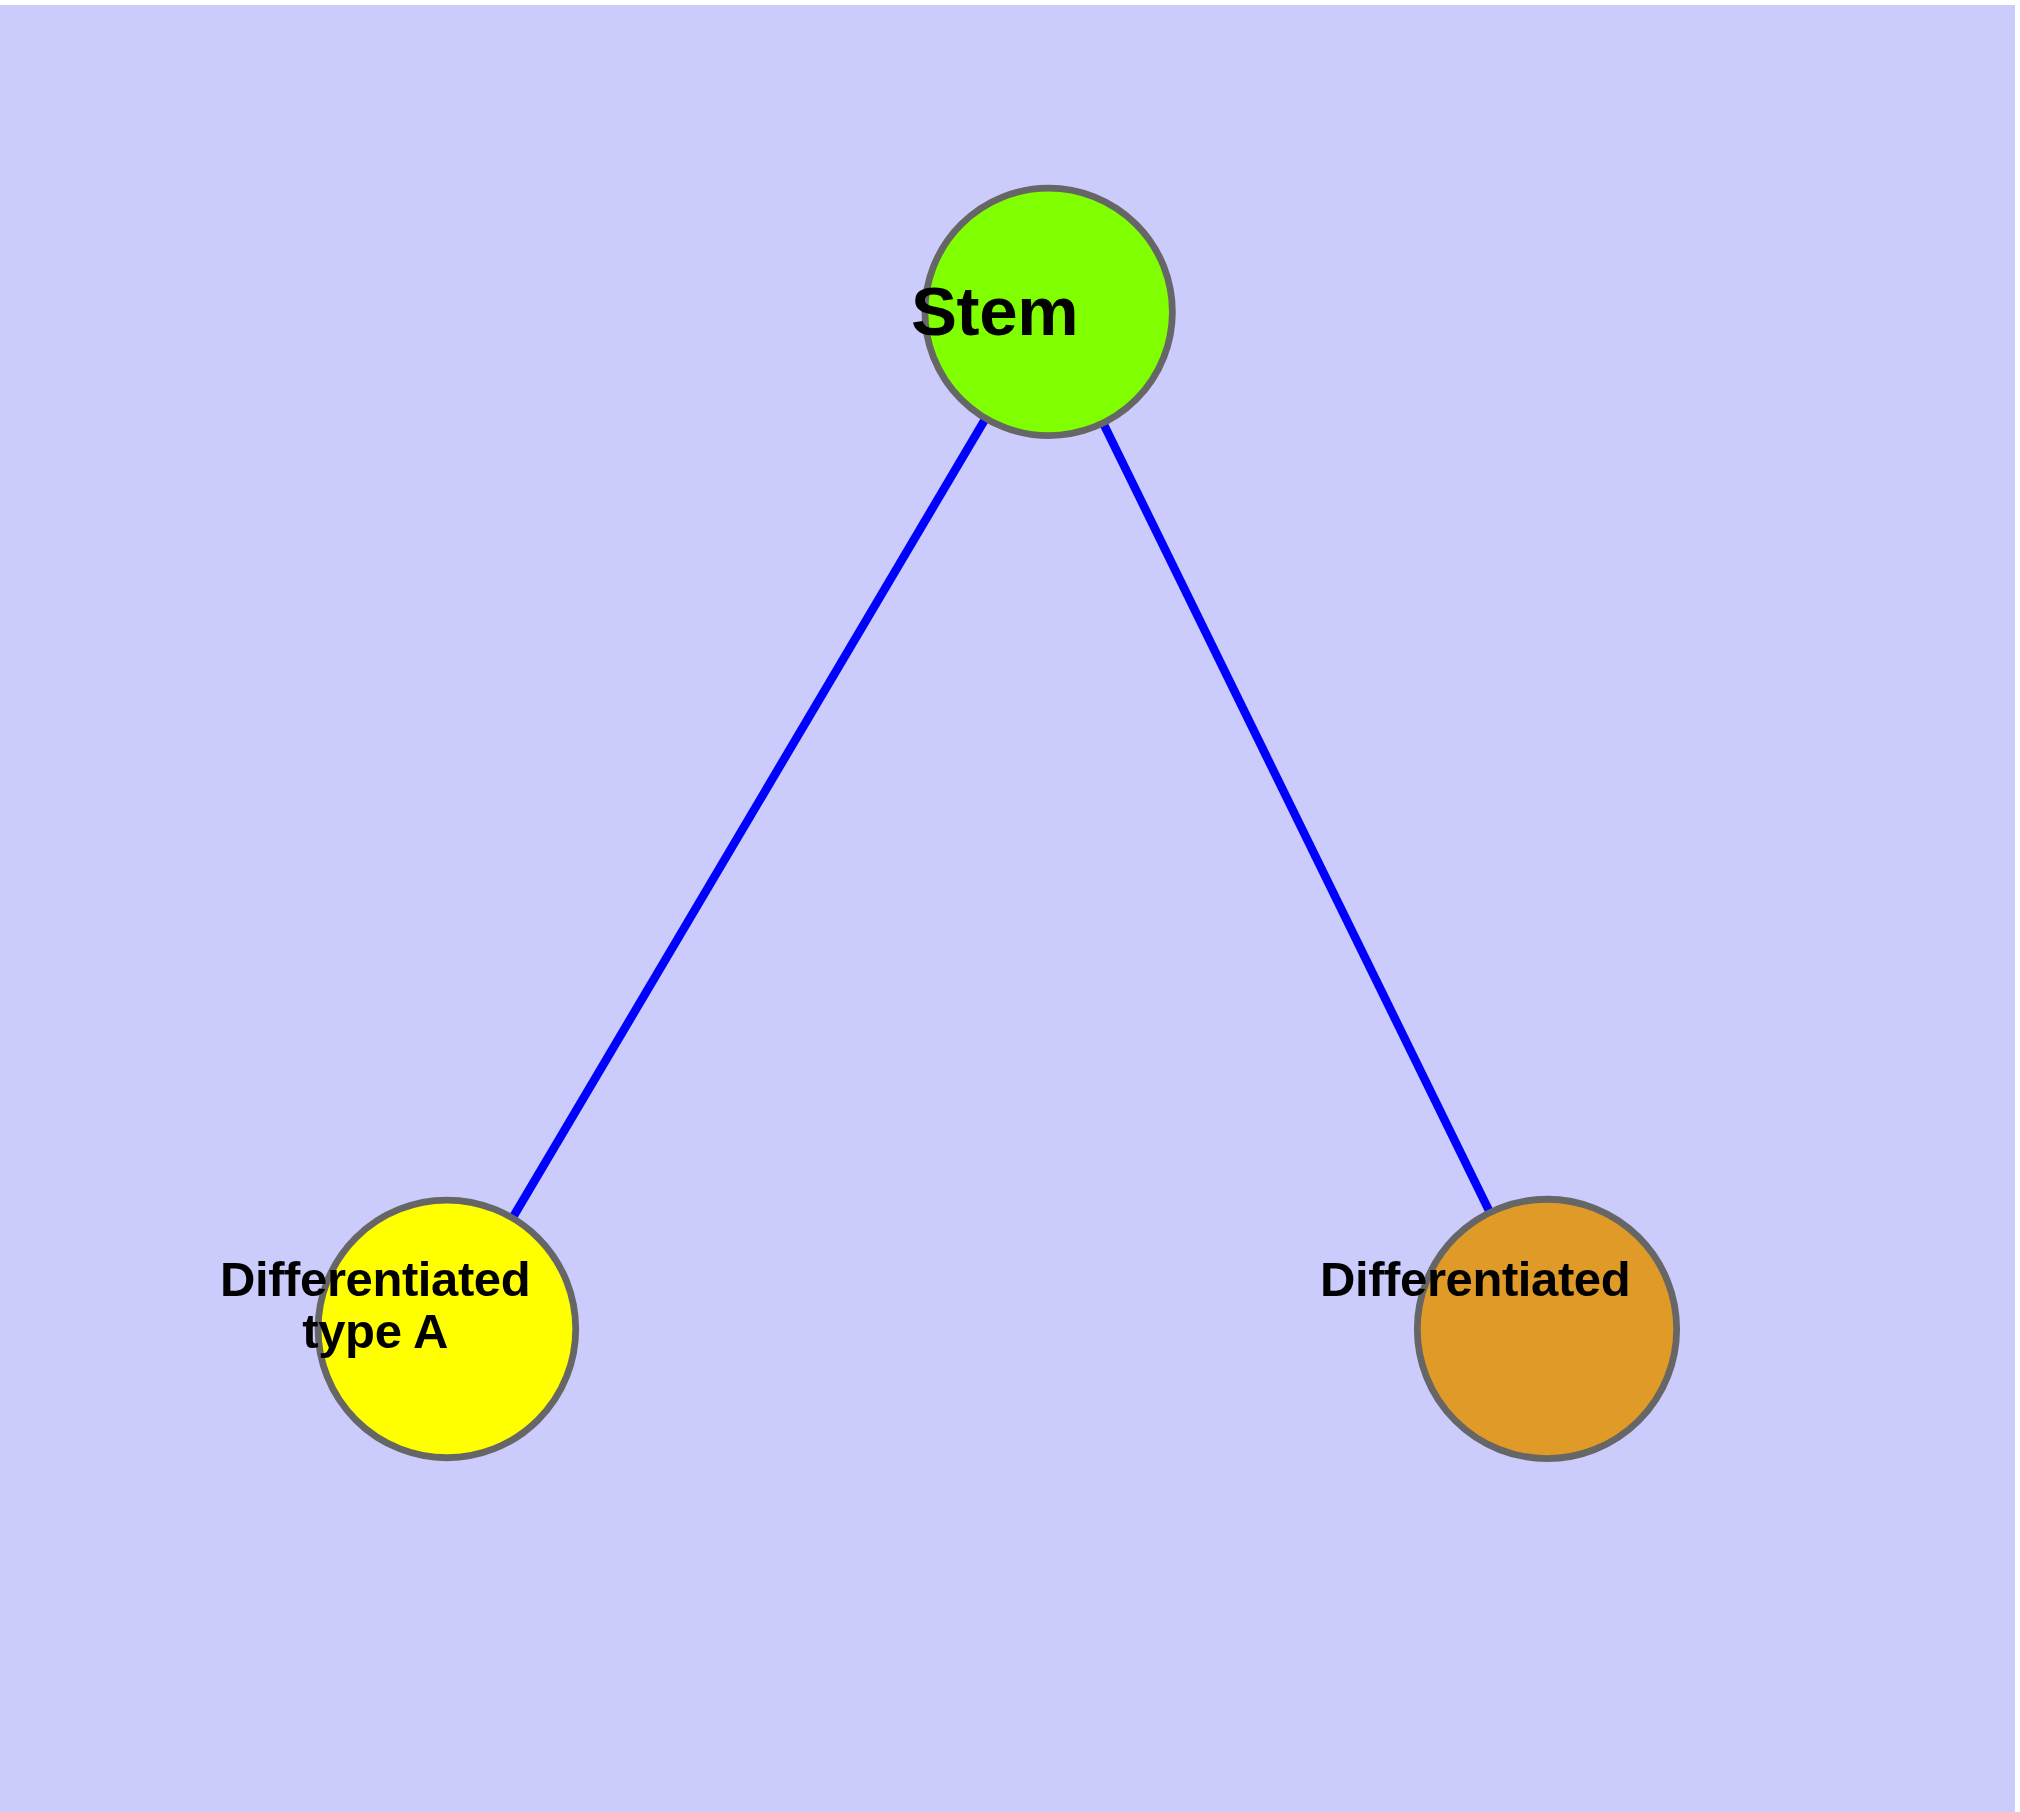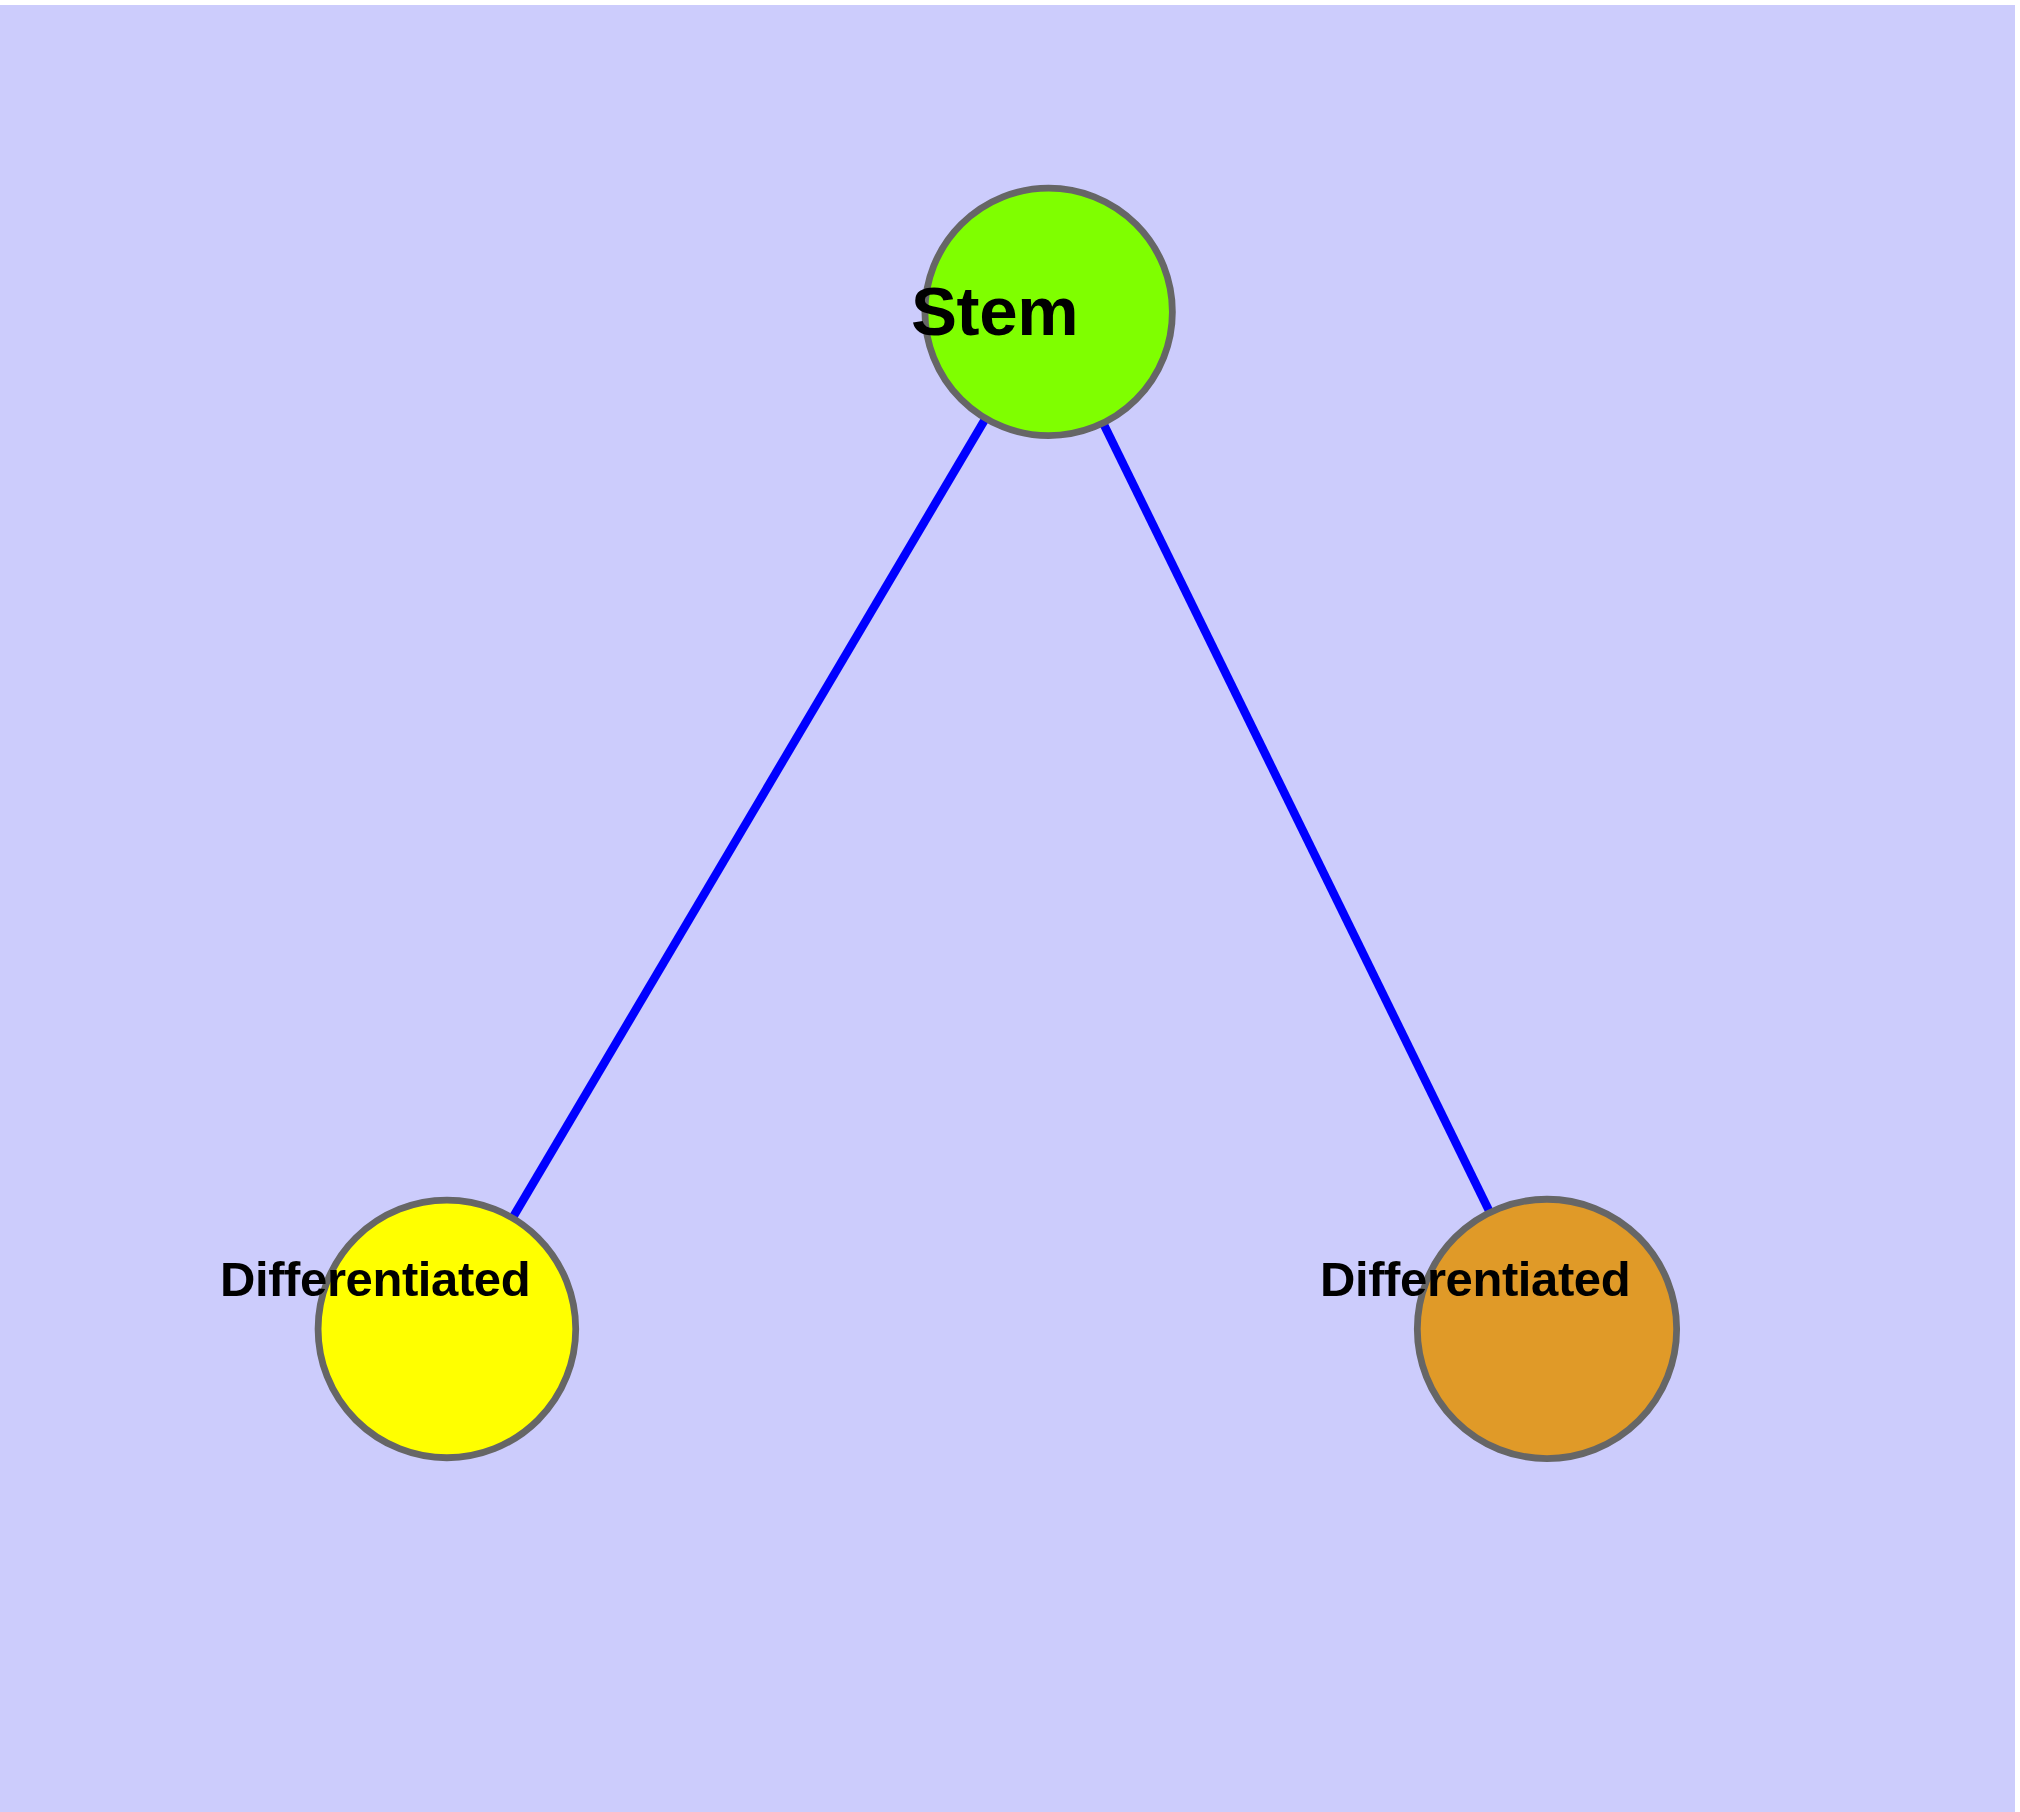--- a/index.html
+++ b/index.html
@@ -66,20 +66,21 @@
         <circle cx="1825" cy="1568" r="153" fill="#e09a28" stroke="#666666" stroke-width="8"></circle>
       </g>
   </svg>
 
   <div id="label-layer">
       <div class="node-label label-stem" style="left: 911px; top: 275px;">
         <div>Stem</div>
       </div>
       <div class="node-label label-diff" style="left: 220px; top: 1254px;">
         <div>Differentiated</div>
+        <div>type A</div>
       </div>
       <div class="node-label label-diff" style="left: 1320px; top: 1254px;">
         <div>Differentiated</div>
       </div>
     </div>
 
 </div>
 
 
 </body></html>

